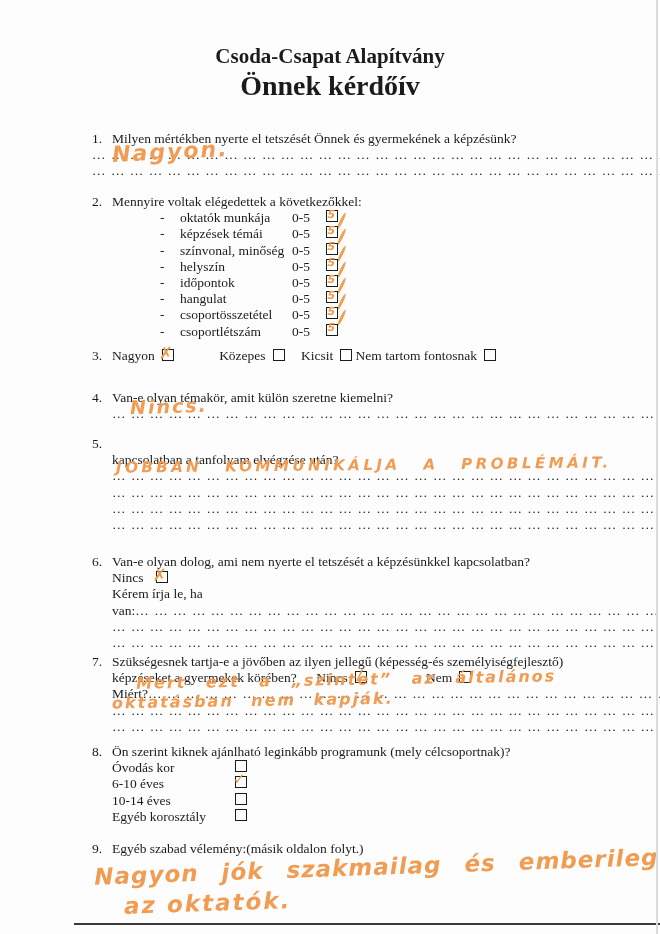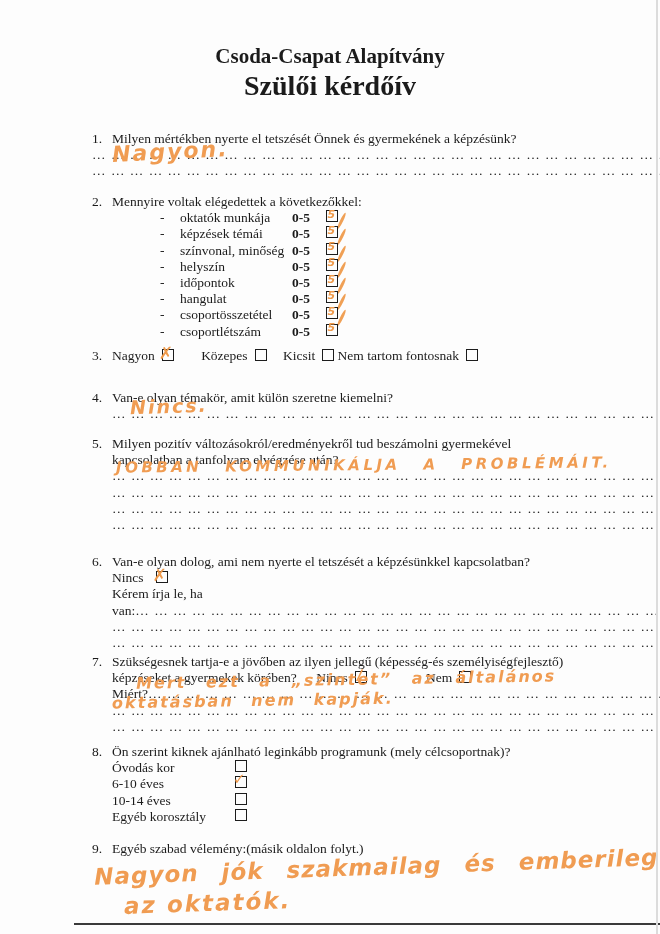--- a/index.html
+++ b/index.html
@@ -23,21 +23,21 @@
   .inline-leader-row{display:flex;}
   .inline-leader-row .leader{flex:1;}
 
   
   .cb{display:inline-block;position:relative;width:10px;height:10px;border:1.6px solid #1c1c1c;vertical-align:-1px;background:transparent;}
 
   
   .row2{display:flex;align-items:baseline;}
   .row2 .dash{width:20px;margin-left:48px;flex:none;}
   .row2 .lbl2{width:112px;flex:none;}
-  .row2 .scale{width:34px;flex:none;font-weight:bold;}
+  .row2 .scale{width:34px;flex:none;}
 
   
   .opt{white-space:nowrap;}
   .opt .cb{margin-left:7px;}
 
   
   .row8{display:flex;align-items:baseline;}
   .row8 .lbl8{width:123px;flex:none;}
 
   
@@ -64,21 +64,21 @@
   .scan-bottom{position:absolute;left:74px;top:923px;width:586px;height:2px;background:#3a3a3a;}
   .scan-right{position:absolute;top:0;right:2px;width:2px;height:934px;background:#dcdcdc;}
 </style>
 </head>
 <body>
 
 <div class="page">
 
   <div class="titles">
     <div class="org-title">Csoda-Csapat Alapítvány</div>
-    <div class="form-title">Szülői kérdőív</div>
+    <div class="form-title">Önnek kérdőív</div>
   </div>
 
   <div class="q" style="top:131px">
     <span class="qnum">1.</span>
     <div class="qbody">
       <span>Milyen mértékben nyerte el tetszését Önnek és gyermekének a képzésünk?</span>
       <span class="leader fullbleed">… … … … … … … … … … … … … … … … … … … … … … … … … … … … … … … … … … … … … … … … … … … … … … … … … … … … … … … … … … … … … … … …</span>
       <span class="leader fullbleed">… … … … … … … … … … … … … … … … … … … … … … … … … … … … … … … … … … … … … … … … … … … … … … … … … … … … … … … … … … … … … … … …</span>
     </div>
   </div>
@@ -158,40 +158,40 @@
             <span class="mark5">5</span>
           </span>
       </div>
     </div>
   </div>
 
   <div class="q" style="top:348px">
     <span class="qnum">3.</span>
     <div class="qbody">
       <div>
-        <span class="opt" style="margin-right:24px"><span>Nagyon</span><span class="cb"><span class="xmark">✗</span></span></span>
+        <span class="opt" style="margin-right:42px"><span>Nagyon</span><span class="cb"><span class="xmark">✗</span></span></span>
         <span class="opt" style="margin-right:13px"><span>Közepes</span><span class="cb"></span></span>
         <span class="opt" style=""><span>Kicsit</span><span class="cb"></span></span>
         <span class="opt"><span>Nem tartom fontosnak</span><span class="cb"></span></span>
       </div>
     </div>
   </div>
 
   <div class="q" style="top:390px">
     <span class="qnum">4.</span>
     <div class="qbody">
       <span>Van-e olyan témakör, amit külön szeretne kiemelni?</span>
       <span class="leader">… … … … … … … … … … … … … … … … … … … … … … … … … … … … … … … … … … … … … … … … … … … … … … … … … … … … … … … … … … … … … … … …</span>
     </div>
   </div>
 
   <div class="q" style="top:436px">
     <span class="qnum">5.</span>
     <div class="qbody">
-      <span>Milyen pozitív változásokról/eredményekről tud beszámolni gyermekével</span><br>
+      <br>
       <span>kapcsolatban a tanfolyam elvégzése után?</span>
       <span class="leader">… … … … … … … … … … … … … … … … … … … … … … … … … … … … … … … … … … … … … … … … … … … … … … … … … … … … … … … … … … … … … … … …</span>
       <span class="leader">… … … … … … … … … … … … … … … … … … … … … … … … … … … … … … … … … … … … … … … … … … … … … … … … … … … … … … … … … … … … … … … …</span>
       <span class="leader">… … … … … … … … … … … … … … … … … … … … … … … … … … … … … … … … … … … … … … … … … … … … … … … … … … … … … … … … … … … … … … … …</span>
       <span class="leader">… … … … … … … … … … … … … … … … … … … … … … … … … … … … … … … … … … … … … … … … … … … … … … … … … … … … … … … … … … … … … … … …</span>
     </div>
   </div>
 
   <div class="q" style="top:554px">
     <span class="qnum">6.</span>

